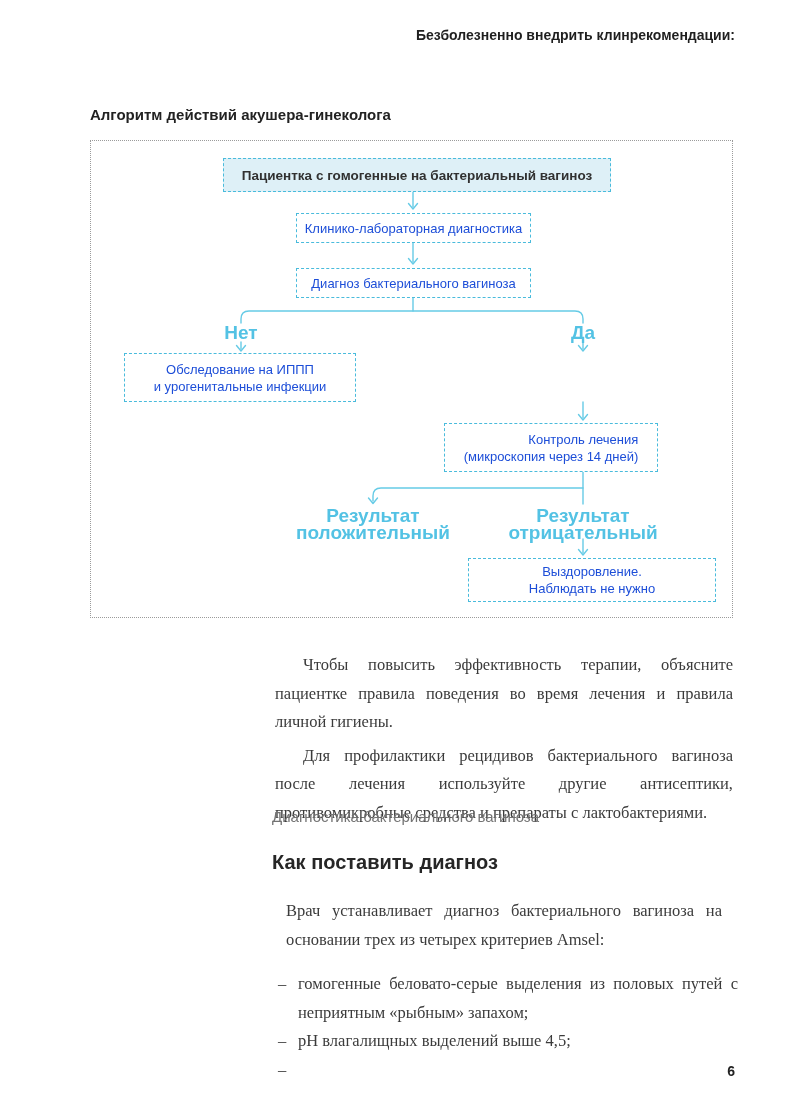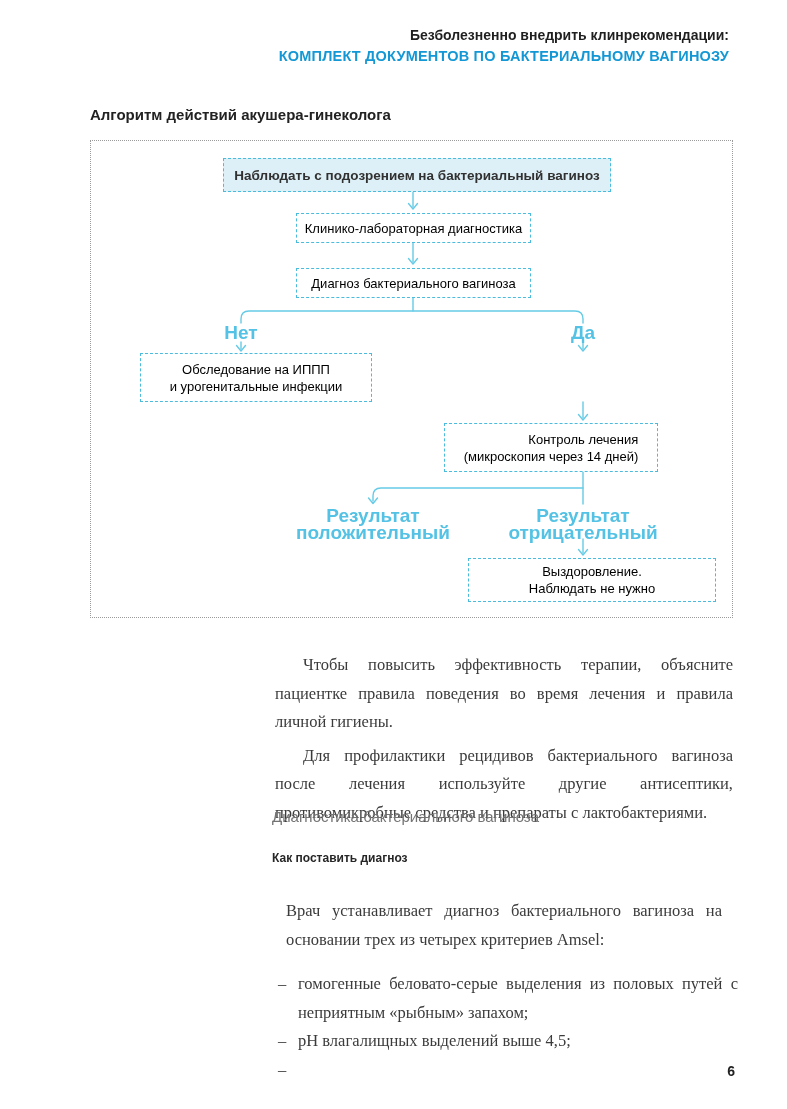--- a/index.html
+++ b/index.html
@@ -1,60 +1,59 @@
 <!DOCTYPE html>
 <html><head>
 <meta charset="utf-8">
 <style>
   html,body{margin:0;padding:0;background:#ffffff;}
   .page{position:relative;width:787px;height:1109px;background:#fff;overflow:hidden;
         font-family:"Liberation Sans","DejaVu Sans",sans-serif;}
 
   
-  .hdr{position:absolute;right:58px;text-align:right;font-weight:700;}
+  .hdr{position:absolute;right:52px;text-align:right;font-weight:700;}
   .hdr-1{top:27px;font-size:14px;color:#1f1f1f;}
   .hdr-2{top:48px;font-size:14.5px;color:#1398d5;letter-spacing:.2px;}
 
   
   .algo-title{position:absolute;left:90px;top:106px;font-size:15px;font-weight:700;color:#222;text-align:right;}
 
   
   .flow{position:absolute;left:90px;top:140px;width:643px;height:478px;
         border:1px dotted #9b9b9b;box-sizing:border-box;}
   .flow svg{position:absolute;left:0;top:0;}
   .flow-box{position:absolute;box-sizing:border-box;border:1px dashed #49bbdc;background:#fff;
         display:flex;align-items:center;justify-content:center;text-align:center;
-        font-size:13px;line-height:17px;color:#000000;white-space:pre-line;}
+        font-size:13px;line-height:17px;color:#1d4ed8;white-space:pre-line;}
   .flow-box.start{background:#def0f7;font-weight:700;color:#313131;font-size:13.5px;}
   .flow-label{position:absolute;text-align:center;font-weight:700;font-size:19px;line-height:17px;
         color:#53c2e4;white-space:pre-line;}
 
   
   .serif{font-family:"Liberation Serif","DejaVu Serif",serif;color:#3b3b3b;
         font-size:16.5px;line-height:28.5px;text-align:justify;}
   .para-block{position:absolute;left:270px;top:646px;width:468px;}
   .para-block p{margin:5px;text-indent:28px;}
 
   .section-title{position:absolute;left:272px;top:808px;font-size:15px;font-weight:400;color:#737373;}
-  .section-subtitle{position:absolute;left:272px;top:851px;font-size:12px;font-weight:700;color:#262626;}
+  .section-subtitle{position:absolute;left:272px;top:851px;font-size:20px;font-weight:700;color:#262626;}
 
   .criteria-block{position:absolute;left:270px;top:881px;width:468px;}
   .criteria-block .intro{margin:16px;}
   .crit-item{position:relative;margin:0;padding-left:28px;}
   .crit-item .dash{position:absolute;left:8px;}
 
   .page-num{position:absolute;right:52px;top:1063px;font-size:14px;font-weight:700;color:#222;}
 </style>
 </head>
 <body>
 
 <div class="page">
 
   <div class="hdr hdr-1">Безболезненно внедрить клинрекомендации:</div>
-  <div class="hdr hdr-2">КОМПЛЕКТ ДОКУМЕНТОВ ПО БАКТЕРИАЛЬНОМУ ВАГИНОЗУ</div>
 
   <div class="algo-title">Алгоритм действий акушера-гинеколога</div>
 
   <div class="flow">
     <svg width="643" height="478" viewBox="0 0 643 478">
       <g stroke="#66cbe6" stroke-width="1.4" fill="none" stroke-linecap="round" stroke-linejoin="round">
         <path d="M322 51 L322 66"></path>
           <path d="M317.5 62.5 L322 68 L326.5 62.5"></path>
         <path d="M322 102 L322 121"></path>
           <path d="M317.5 117.5 L322 123 L326.5 117.5"></path>
@@ -67,31 +66,31 @@
         <path d="M492 261 L492 277"></path>
           <path d="M487.5 273.5 L492 279 L496.5 273.5"></path>
         <path d="M492 331 L492 363"></path>
         <path d="M492 347 L290 347 Q282 347 282 355 L282 360"></path>
           <path d="M277.5 357 L282 362.5 L286.5 357"></path>
         <path d="M492 398 L492 412"></path>
           <path d="M487.5 408.5 L492 414 L496.5 408.5"></path>
       </g>
     </svg>
 
-    <div class="flow-box start" style="left:132px;top:17px;width:388px;height:34px;">Наблюдать с подозрением на бактериальный вагиноз</div>
+    <div class="flow-box start" style="left:132px;top:17px;width:388px;height:34px;">Пациентка с гомогенные на бактериальный вагиноз</div>
 
     <div class="flow-box" style="left:205px;top:72px;width:235px;height:30px;">Клинико-лабораторная диагностика</div>
 
     <div class="flow-box" style="left:205px;top:127px;width:235px;height:30px;">Диагноз бактериального вагиноза</div>
 
     <div class="flow-label" style="left:110px;top:183px;width:80px;">Нет</div>
 
     <div class="flow-label" style="left:452px;top:183px;width:80px;">Да</div>
 
-    <div class="flow-box" style="left:33px;top:212px;width:232px;height:49px;margin-left:16px;">Обследование на ИППП
+    <div class="flow-box" style="left:33px;top:212px;width:232px;height:49px;">Обследование на ИППП
 и урогенитальные инфекции</div>
 
 
     <div class="flow-box" style="left:353px;top:282px;width:214px;height:49px;text-align:right;">Контроль лечения
 (микроскопия через 14 дней)</div>
 
     <div class="flow-label" style="left:192px;top:366px;width:180px;">Результат
 положительный</div>
 
     <div class="flow-label" style="left:402px;top:366px;width:180px;">Результат

